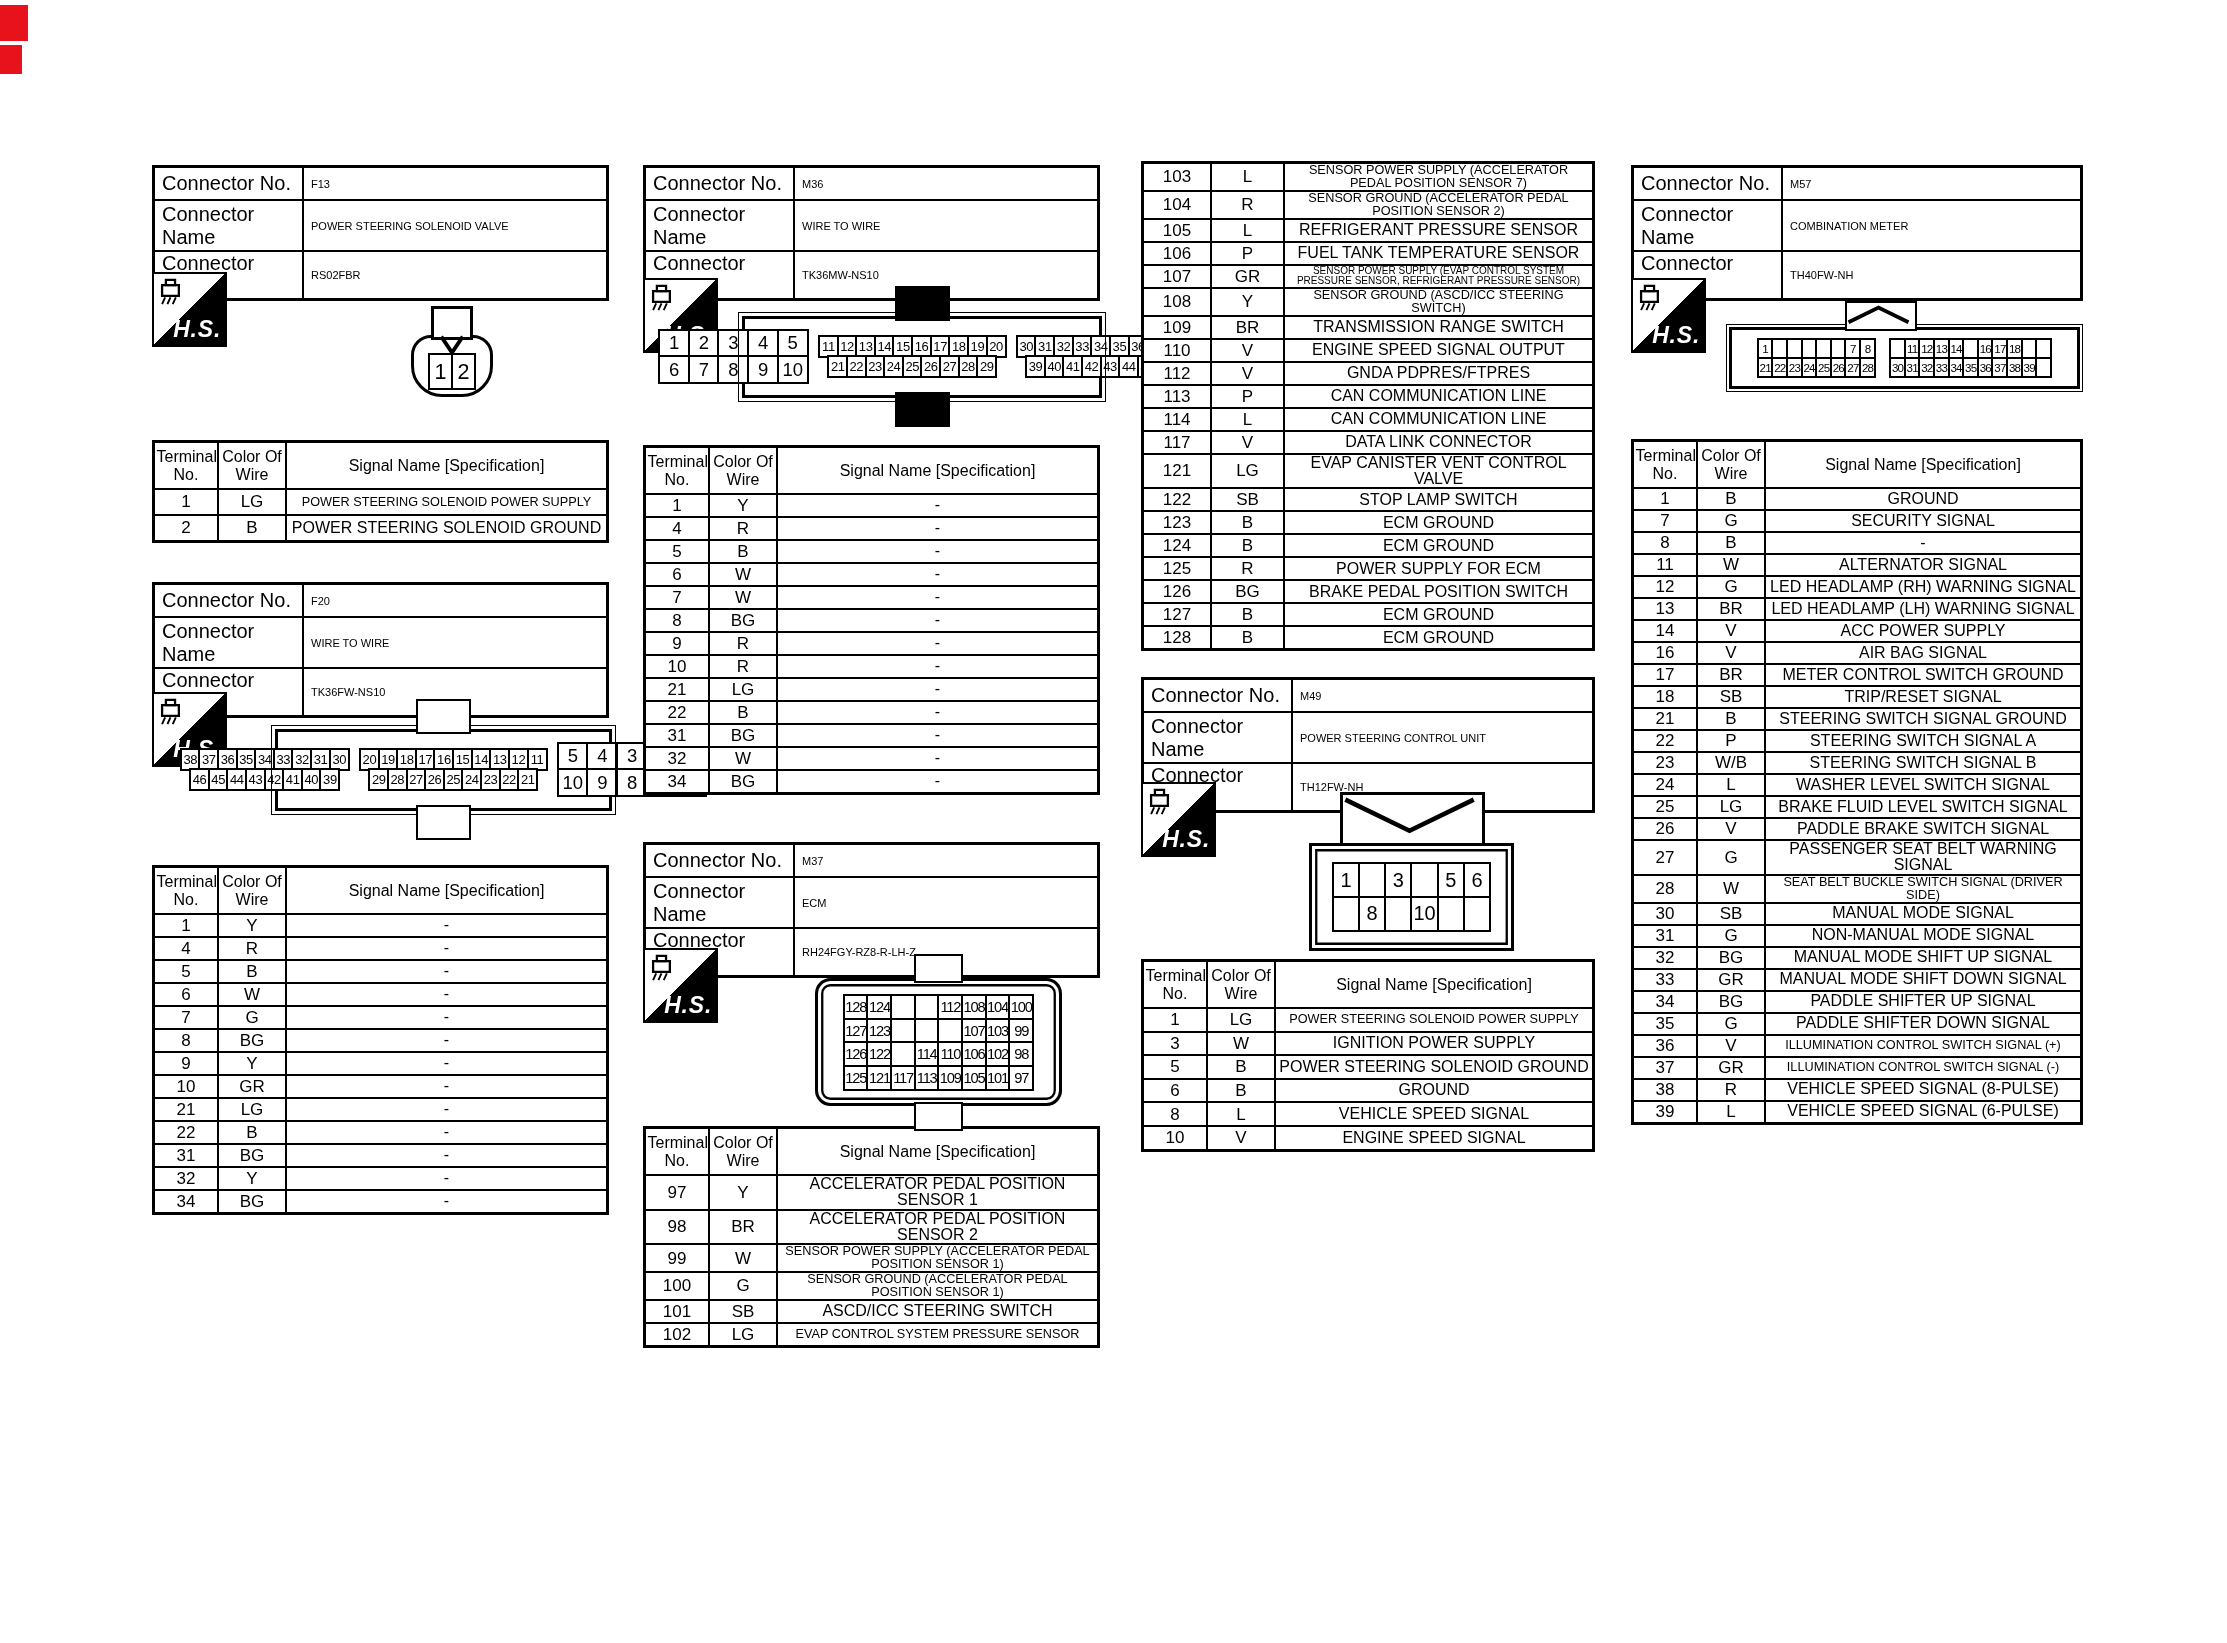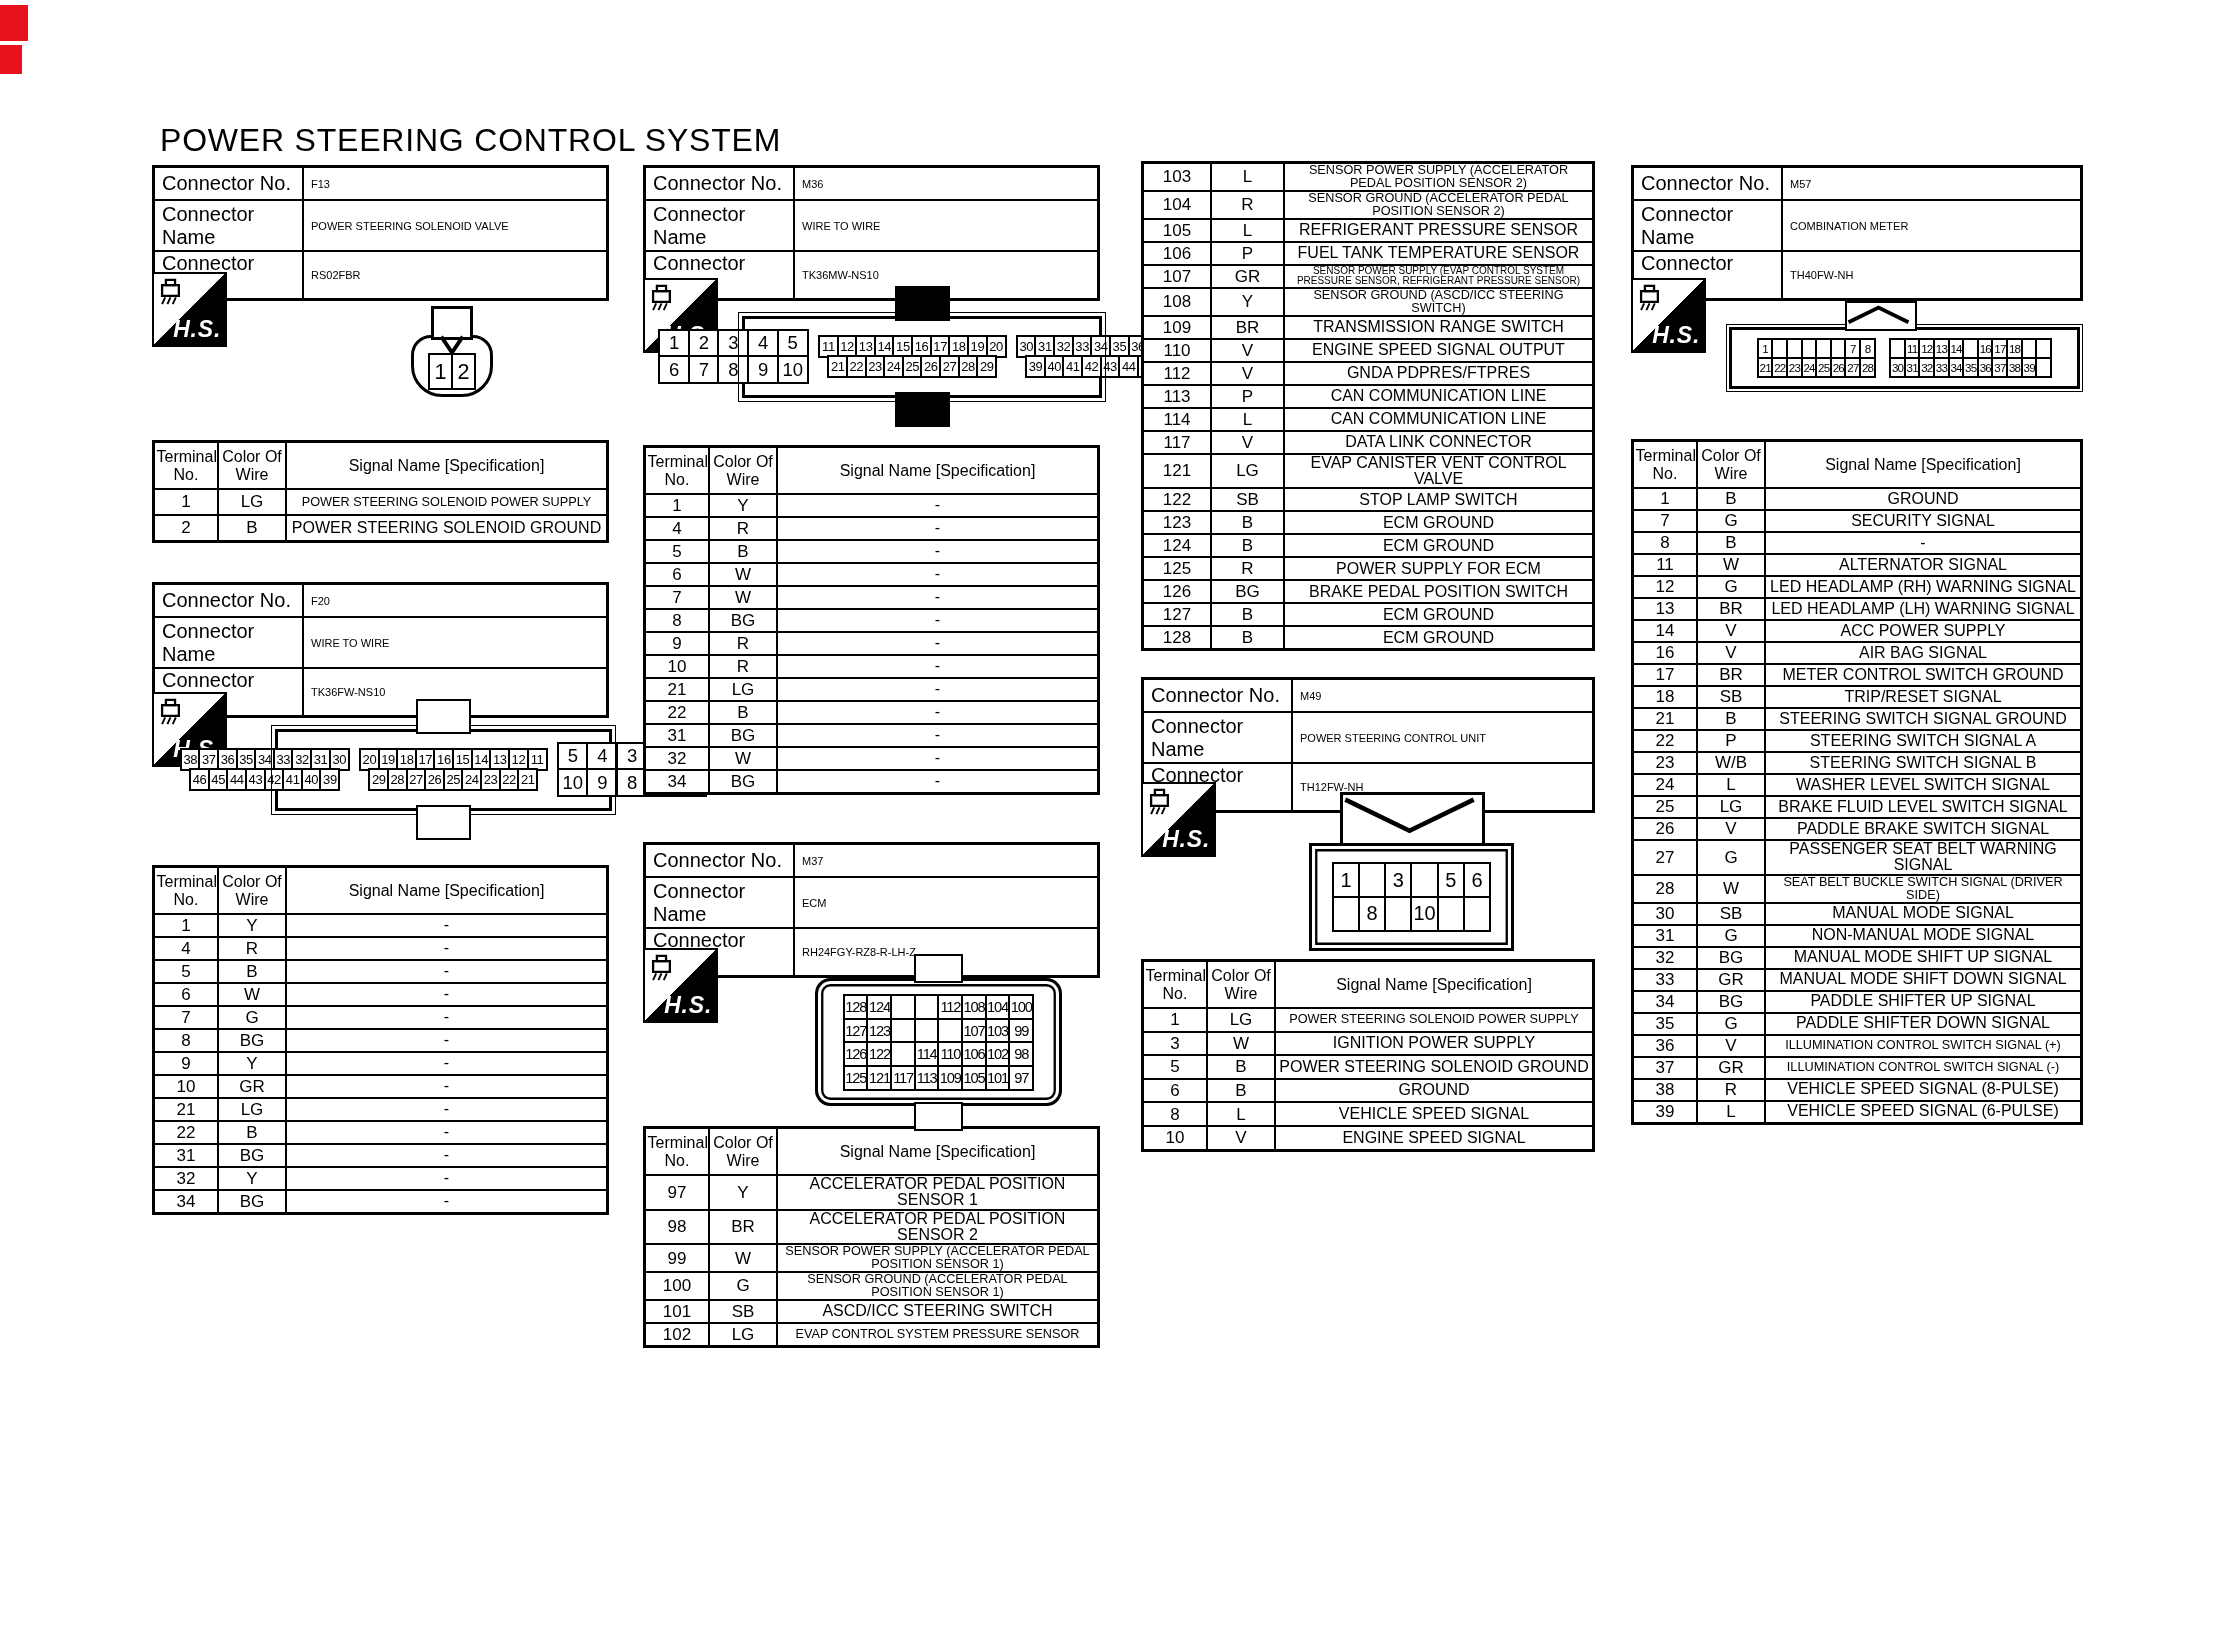--- a/index.html
+++ b/index.html
@@ -111,21 +111,20 @@
   #hs-m57{left:1631px;top:278px;}
   #draw-m57{left:1729px;top:301px;width:351px;}
   #term-m57{left:1631px;top:439px;width:452px;}
 </style>
 </head>
 <body>
 
 <div class="page">
   <div class="redmark r1"></div>
   <div class="redmark r2"></div>
-  <h1 class="title">POWER STEERING CONTROL SYSTEM</h1>
 
   <table class="hdr" id="hdr-f13">
     <tbody>
         <tr class="r1">
           <td class="lbl">Connector No.</td>
           <td class="val">F13</td>
         </tr>
     <tr class="r2">
           <td class="lbl">Connector Name</td>
           <td class="val">POWER STEERING SOLENOID VALVE</td>
@@ -634,21 +633,21 @@
           <td class="s">EVAP CONTROL SYSTEM PRESSURE SENSOR</td>
         </tr>
       </tbody>
   </table>
 
   <table class="term" id="term-cont">
     <tbody>
         <tr>
           <td>103</td>
           <td>L</td>
-          <td class="s">SENSOR POWER SUPPLY (ACCELERATOR PEDAL POSITION SENSOR 2)</td>
+          <td class="s">SENSOR POWER SUPPLY (ACCELERATOR PEDAL POSITION SENSOR 7)</td>
         </tr>
         <tr>
           <td>104</td>
           <td>R</td>
           <td class="s">SENSOR GROUND (ACCELERATOR PEDAL POSITION SENSOR 2)</td>
         </tr>
         <tr>
           <td>105</td>
           <td>L</td>
           <td>REFRIGERANT PRESSURE SENSOR</td>

